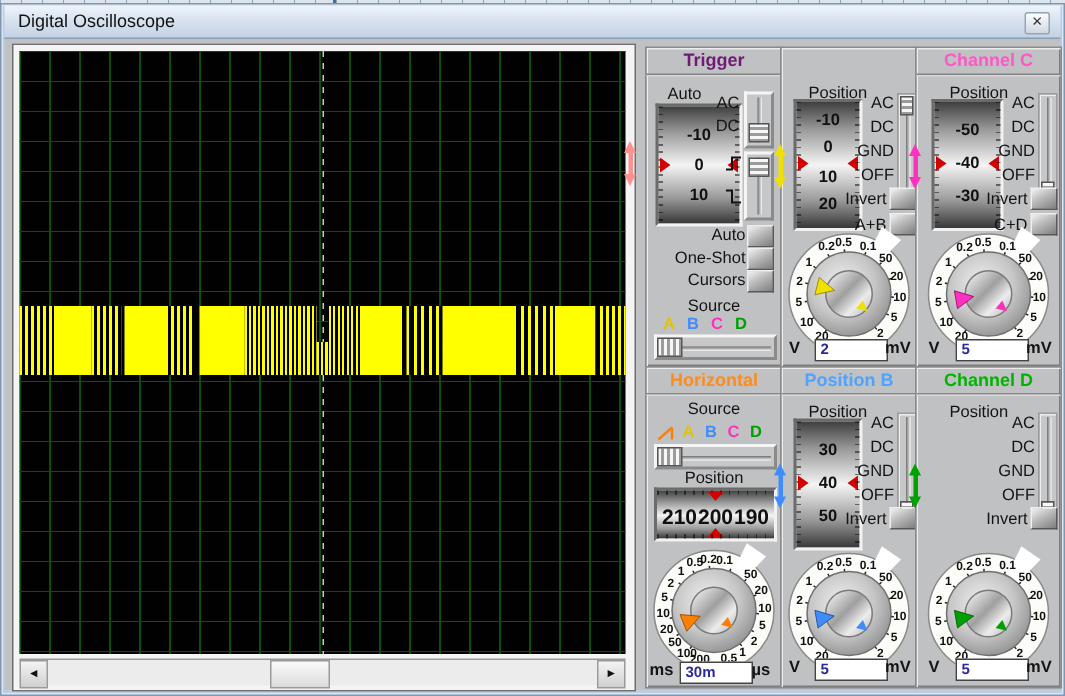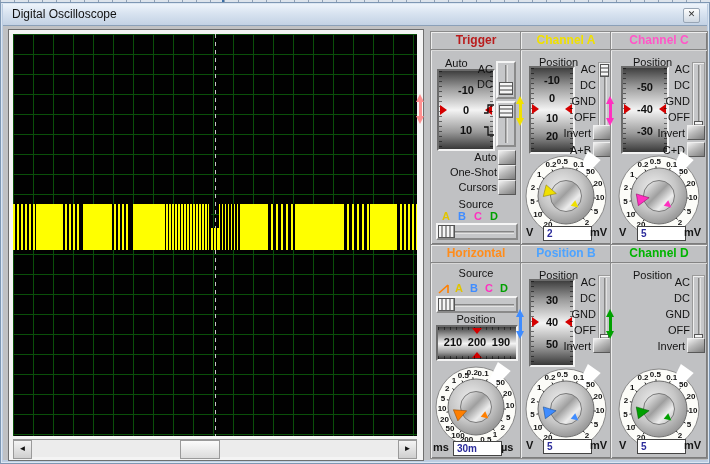--- a/index.html
+++ b/index.html
@@ -21,35 +21,35 @@
   .wseg.stripes.normal{background:repeating-linear-gradient(90deg,#ffff00 0 2px,#000 2px 4px)}
   .wseg.stripes.fine{background:repeating-linear-gradient(90deg,#ffff00 0 1.5px,#000 1.5px 3px)}
   .wseg.stripes.coarse{background:repeating-linear-gradient(90deg,#ffff00 0 2px,#000 2px 5px)}
   .wseg.notch{top:24px;height:22px;background:repeating-linear-gradient(90deg,#ffff00 0 1.5px,#000 1.5px 3px)}
   .hscroll{position:absolute;left:4px;top:409px;width:404px;height:17px;background:#ececec;border-top:1px solid #9a9a9a}
   .sbtn{position:absolute;top:0;width:17px;height:17px;background:linear-gradient(180deg,#f4f4f4,#cfcfcf);border:1px solid #9a9a9a;text-align:center;line-height:15px;font-size:8px;color:#111}
   .sthumb{position:absolute;left:167px;top:0;width:38px;height:17px;background:linear-gradient(180deg,#fbfbfb,#dcdcdc);border:1px solid #9a9a9a}
   
   .panel{position:absolute;background:#c0c1c3;border:1px solid #8a8a8a;box-shadow:inset 1px 1px 0 #ededed, inset -1px -1px 0 #7d7d7d}
   .ptitle{position:absolute;left:0;right:0;top:0;height:17px;line-height:17px;text-align:center;font-weight:bold;font-size:12px;border-bottom:2px groove #d8d8d8}
-  .t-trig{color:#b91c1c}.t-horz{color:#ff8c1a}.t-cha{color:#f0e000}.t-chb{color:#4da3ff}.t-chc{color:#ff57c8}.t-chd{color:#00b400}
+  .t-trig{color:#701a75}.t-horz{color:#ff8c1a}.t-cha{color:#f0e000}.t-chb{color:#4da3ff}.t-chc{color:#ff57c8}.t-chd{color:#00b400}
   .lbl{position:absolute;font-size:11px;color:#141414;white-space:nowrap}
   .cen{left:0;right:0;text-align:center}
   .rlab{position:absolute;font-size:11px;color:#141414;text-align:right;white-space:nowrap}
   
   .drumv{position:absolute;border:2px solid;border-color:#6b6b6b #f2f2f2 #f2f2f2 #6b6b6b;background:linear-gradient(180deg,#3f3f3f 0%,#9a9a9a 22%,#f4f4f4 50%,#9a9a9a 78%,#383838 100%)}
   .drumv::before{content:"";position:absolute;left:0;top:0;bottom:0;width:3px;background:repeating-linear-gradient(180deg,rgba(0,0,0,.5) 0 1px,transparent 1px 5px)}
   .drumv::after{content:"";position:absolute;right:0;top:0;bottom:0;width:3px;background:repeating-linear-gradient(180deg,rgba(0,0,0,.5) 0 1px,transparent 1px 5px)}
   .dn{position:absolute;left:0;right:0;text-align:center;font-weight:bold;font-size:11px;color:#101010}
   .tri-r{position:absolute;left:1px;width:0;height:0;border-top:5px solid transparent;border-bottom:5px solid transparent;border-left:7px solid #d40000}
   .tri-l{position:absolute;right:1px;width:0;height:0;border-top:5px solid transparent;border-bottom:5px solid transparent;border-right:7px solid #d40000}
   .drumh{position:absolute;border:2px solid;border-color:#6b6b6b #f2f2f2 #f2f2f2 #6b6b6b;background:linear-gradient(180deg,#3f3f3f 0%,#9a9a9a 25%,#f4f4f4 52%,#9a9a9a 80%,#383838 100%)}
   .drumh::before{content:"";position:absolute;left:0;right:0;top:0;height:3px;background:repeating-linear-gradient(90deg,rgba(0,0,0,.5) 0 1px,transparent 1px 6px)}
   .drumh::after{content:"";position:absolute;left:0;right:0;bottom:0;height:3px;background:repeating-linear-gradient(90deg,rgba(0,0,0,.5) 0 1px,transparent 1px 6px)}
-  .hdn{position:absolute;top:9px;font-weight:bold;font-size:11px;color:#101010;width:24px;text-align:center}
+  .hdn{position:absolute;top:9px;font-weight:bold;font-size:14px;color:#101010;width:24px;text-align:center}
   .tri-d{position:absolute;top:1px;left:50%;margin-left:-5px;width:0;height:0;border-left:5px solid transparent;border-right:5px solid transparent;border-top:6px solid #d40000}
   .tri-u{position:absolute;bottom:1px;left:50%;margin-left:-5px;width:0;height:0;border-left:5px solid transparent;border-right:5px solid transparent;border-bottom:6px solid #d40000}
   
   .vslider{position:absolute;border:2px solid;border-color:#f5f5f5 #8a8a8a #8a8a8a #f5f5f5;background:#c6c7c9}
   .vtrack{position:absolute;left:50%;margin-left:-1px;top:2px;bottom:2px;width:3px;background:linear-gradient(90deg,#6e6e6e,#fafafa)}
   .vknob{position:absolute;left:1px;right:1px;height:11px;background:repeating-linear-gradient(180deg,#f6f6f6 0 2px,#9c9c9c 2px 4px);border:1px solid #555}
   .thinslider{position:absolute;border:1px solid #9b9b9b;background:#c6c7c9;box-shadow:inset 1px 1px 0 #efefef}
   .hsliderbox{position:absolute;height:13px;border:2px solid;border-color:#f5f5f5 #8a8a8a #8a8a8a #f5f5f5;background:#c6c7c9}
   .htrack{position:absolute;top:50%;margin-top:-1px;left:2px;right:2px;height:3px;background:linear-gradient(180deg,#6e6e6e,#fafafa)}
   .hknob{position:absolute;top:0;bottom:0;width:15px;background:repeating-linear-gradient(90deg,#f6f6f6 0 2px,#9c9c9c 2px 4px);border:1px solid #555}
@@ -180,21 +180,20 @@
     <span class="srcl src-b" style="left:27px;top:178px">B</span>
     <span class="srcl src-c" style="left:43px;top:178px">C</span>
     <span class="srcl src-d" style="left:59px;top:178px">D</span>
     <div class="hsliderbox" style="left:5px;top:191px;width:78px">
       <div class="htrack"></div>
       <div class="hknob" style="left:0"></div>
     </div>
   </div>
 
   <div class="panel" style="left:520px;top:29px;width:90px;height:212px">
-    <div class="ptitle t-cha">Channel A</div>
     <span class="lbl" style="left:18px;top:24px">Position</span>
     <div class="drumv" style="left:8px;top:34px;width:42px;height:84px">
       <span class="dn" style="top:6px">-10</span>
       <span class="dn" style="top:24px">0</span>
       <span class="dn" style="top:44px">10</span>
       <span class="dn" style="top:62px">20</span>
       <span class="tri-r" style="top:36px"></span>
       <span class="tri-l" style="top:36px"></span>
     </div>
     <span class="rlab" style="right:15px;top:31px">AC</span>

